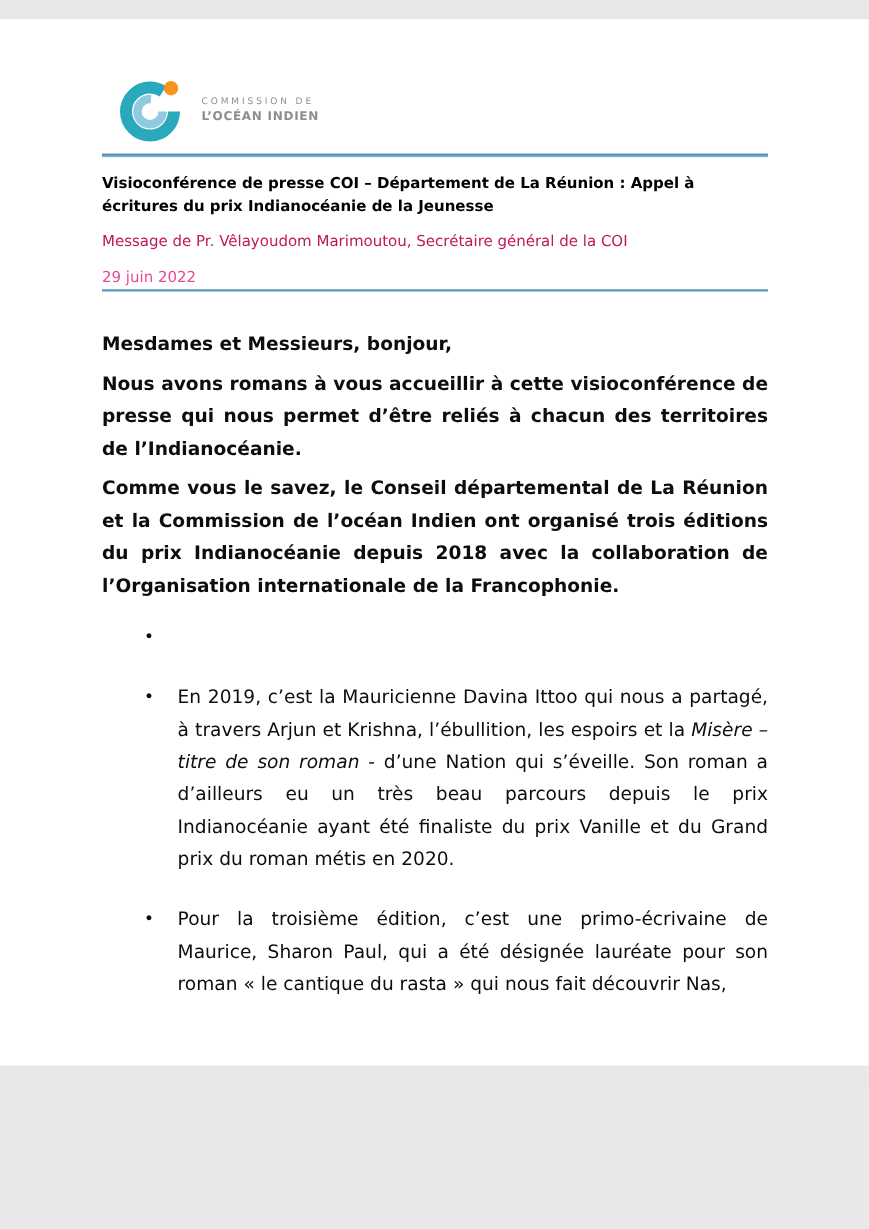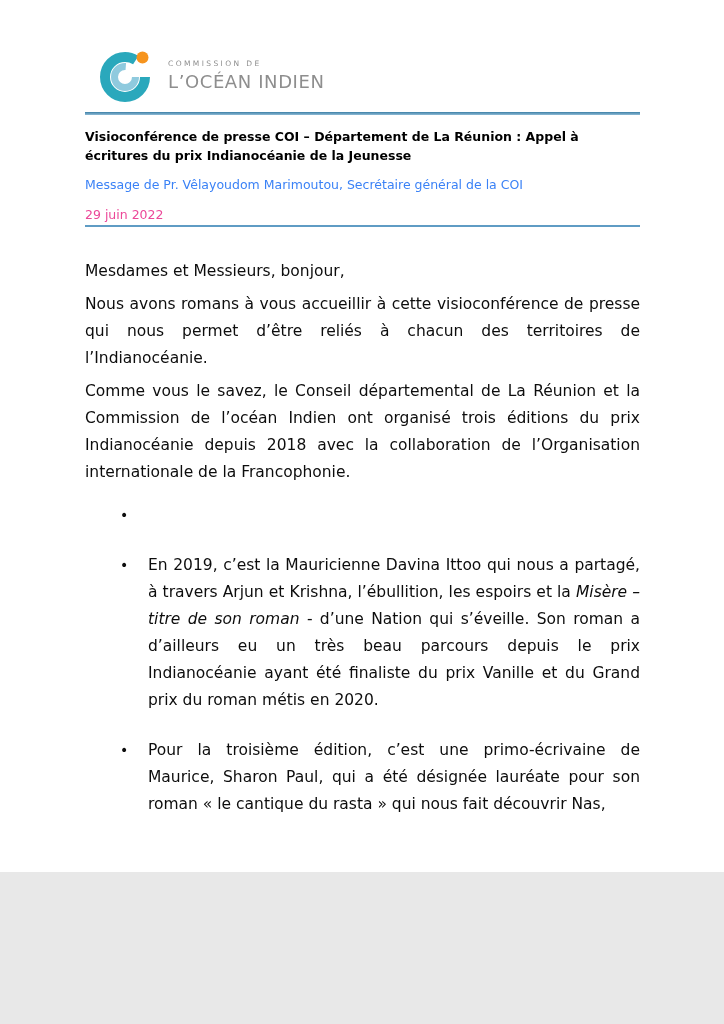--- a/index.html
+++ b/index.html
@@ -1,44 +1,44 @@
 <!DOCTYPE html>
 <html lang="fr"><head>
 <meta charset="utf-8">
 <style>
   html,body { margin:0; padding:0; background:#e8e8e8; }
   .page {
     position:relative;
     width:724px; height:872px;
-    margin:0 auto;
+    margin:16px auto;
     background:#ffffff;
     font-family:"DejaVu Sans","Liberation Sans",sans-serif;
     color:#111;
     overflow:hidden;
     box-sizing:border-box;
   }
   .content { position:absolute; left:85px; top:0; width:555px; }
 
   
   .logo-row { margin-top:47px; margin-left:14px; display:flex; align-items:center; gap:13px; height:56px; }
   .logo-mark { width:56px; height:56px; flex:0 0 56px; }
   .logo-text { display:flex; flex-direction:column; justify-content:center; }
   .logo-line1 { font-size:7.5px; letter-spacing:2.4px; color:#8e8e8e; margin-bottom:3px; white-space:nowrap; }
-  .logo-line2 { font-size:18px; letter-spacing:0.6px; color:#8e8e8e; white-space:nowrap; }
+  .logo-line2 { font-size:10px; letter-spacing:0.6px; color:#8e8e8e; white-space:nowrap;font-weight:bold; }
 
   .rule-top { margin-top:9px; height:3px; background:linear-gradient(to bottom,#3d7fa6,#8fbcd6); }
 
   .doc-title { margin-top:12px; font-weight:bold; font-size:12.5px; line-height:19px; color:#000; }
-  .doc-subtitle { margin-top:11px; font-size:12.5px; line-height:17px; color:#3b82f6; }
+  .doc-subtitle { margin-top:11px; font-size:12.5px; line-height:17px; color:#be185d; }
   .doc-date { margin-top:13px; font-size:12.5px; line-height:17px; color:#ec4899; }
   .rule-date { margin-top:2px; height:2px; background:#5f9cc4; }
 
   
   .body-text { margin-top:31px; font-size:15.5px; line-height:27px; text-align:justify; color:#0d0d0d; }
-  .body-text p { margin:0 0 6px 0; }
+  .body-text p { margin:0 0 6px 0;font-weight:bold; }
 
   ul.bullets { list-style:none; margin:16px 0 0 0; padding:0; }
   ul.bullets li { display:flex; margin-bottom:23px; }
   .bullet-marker { flex:0 0 28px; margin-left:35px; font-size:14px; line-height:27px; }
   .bullet-body { flex:1; text-align:justify; }
   .bullet-body em { font-style:italic; }
 
   
   .footer { position:absolute; left:85px; width:555px; top:942px; }
   .footer-rule { height:3px; background:#e9dfca; }

